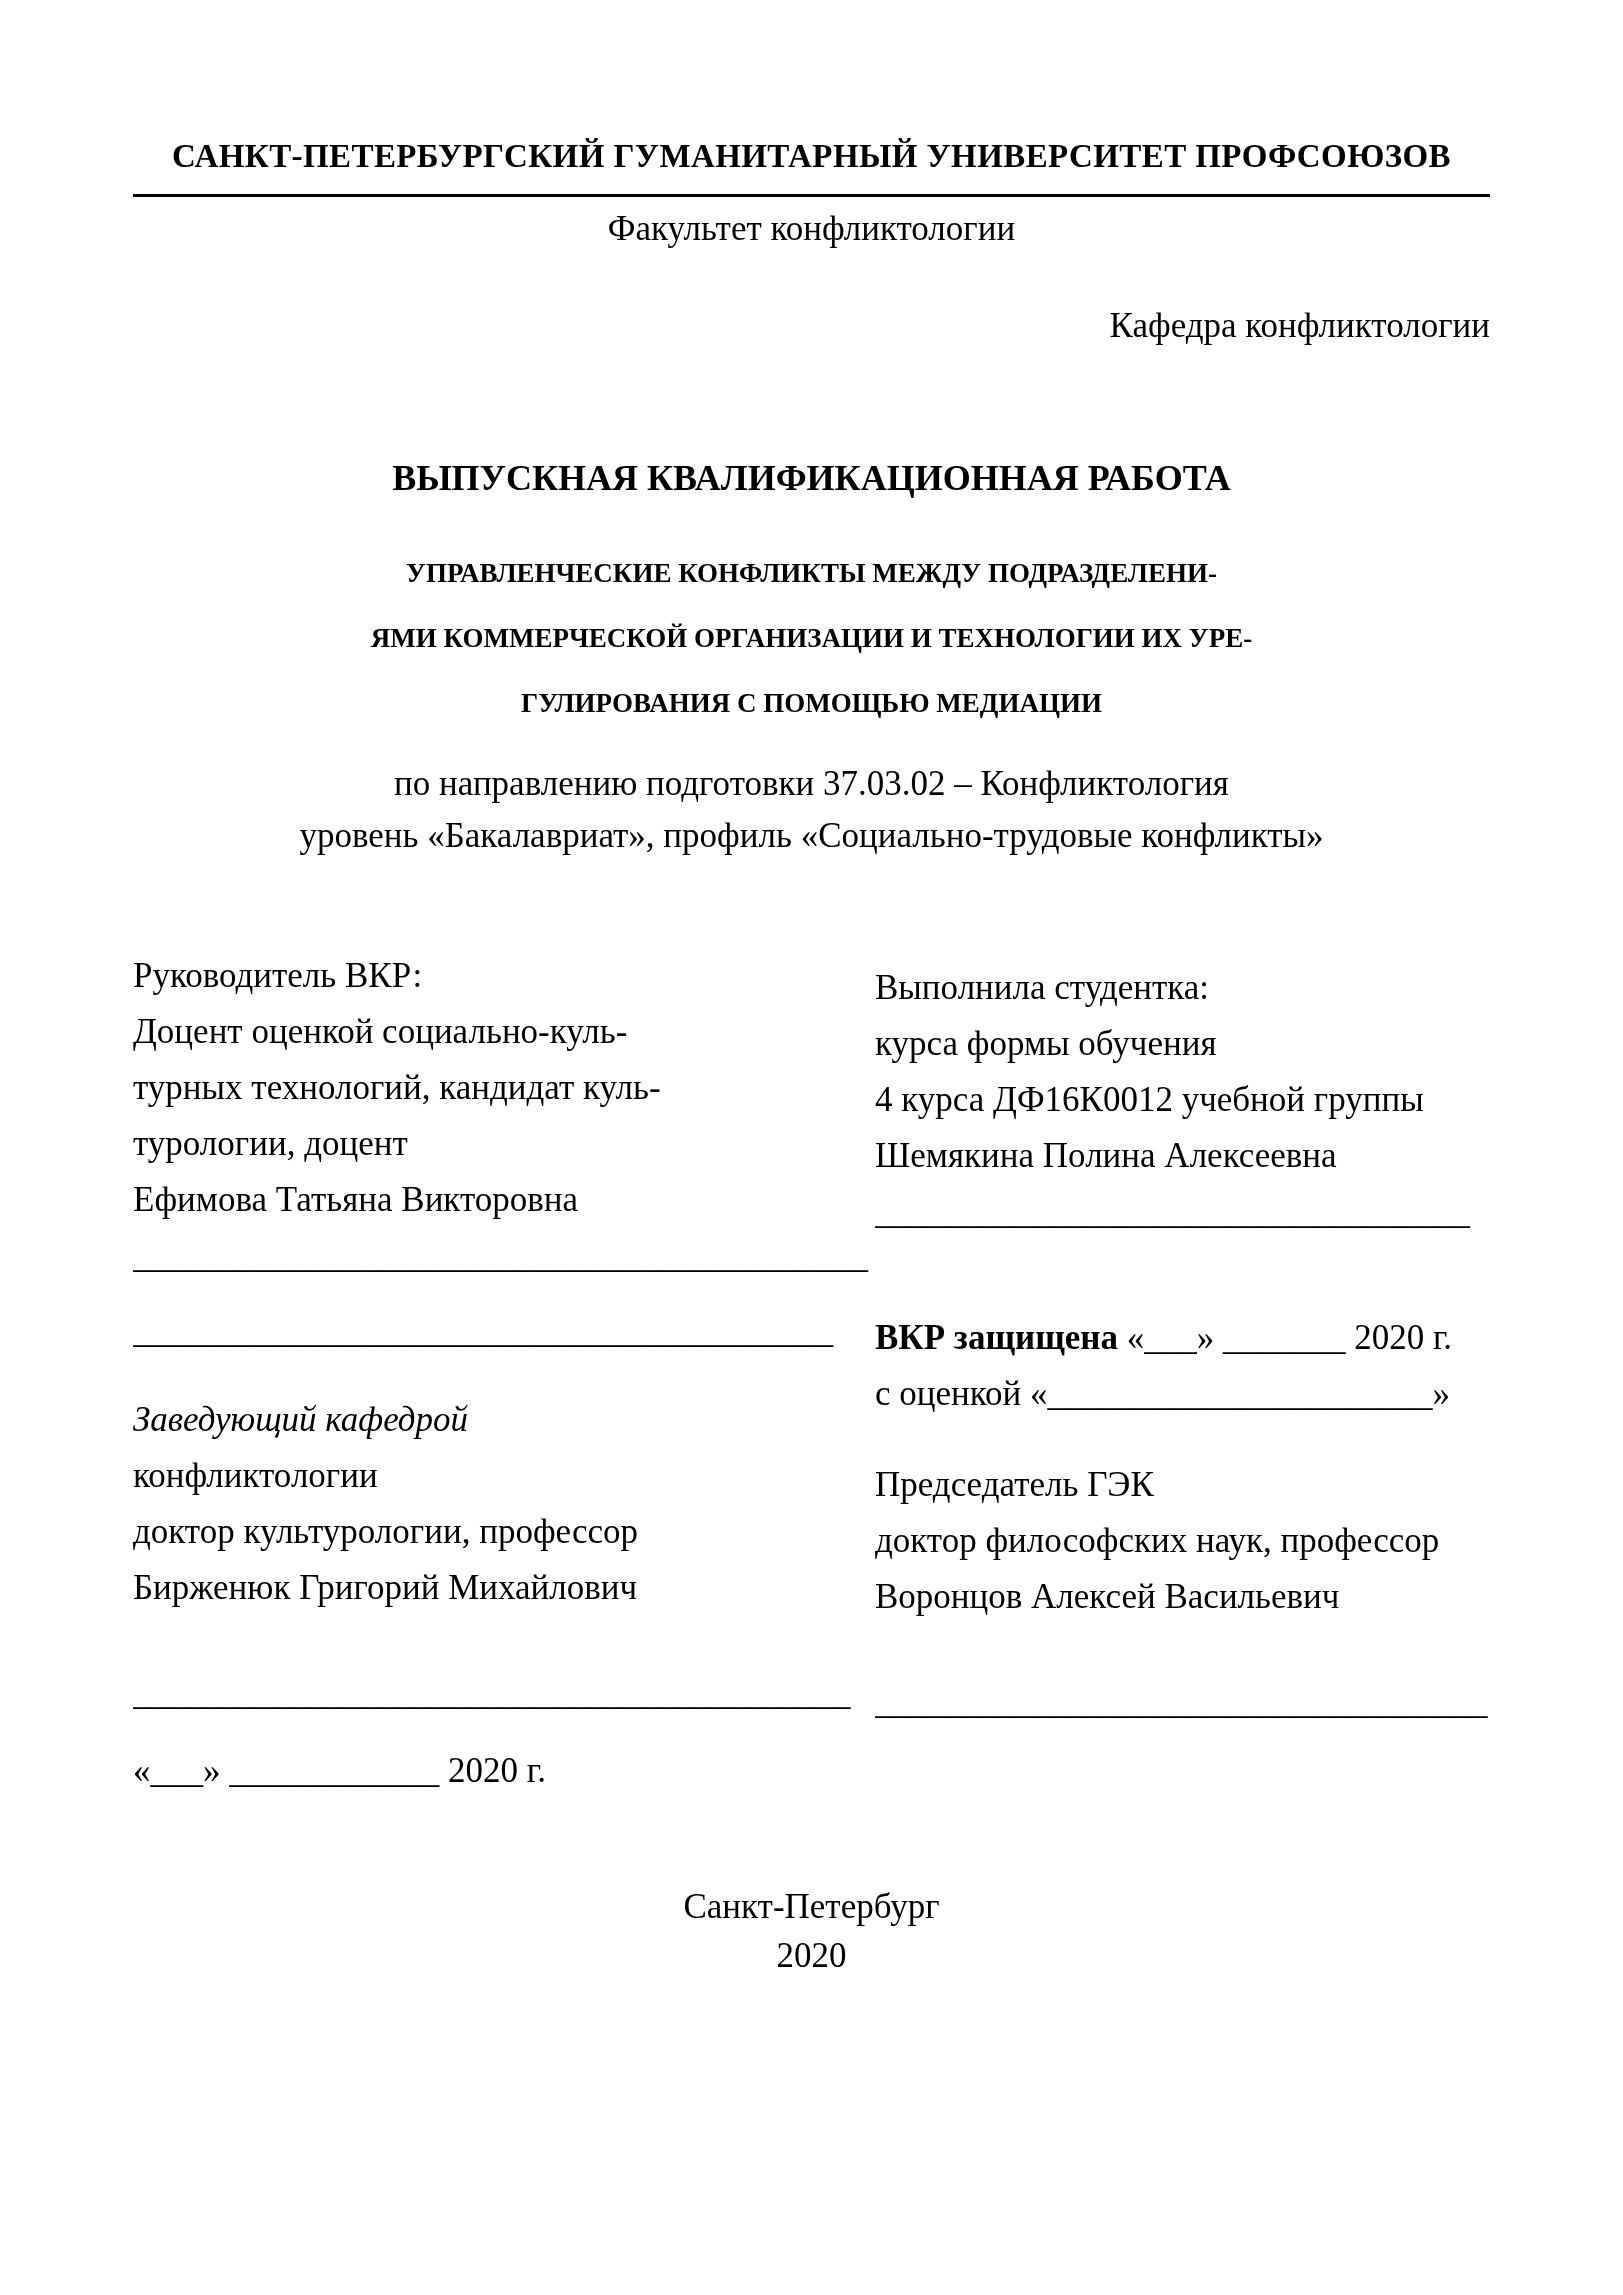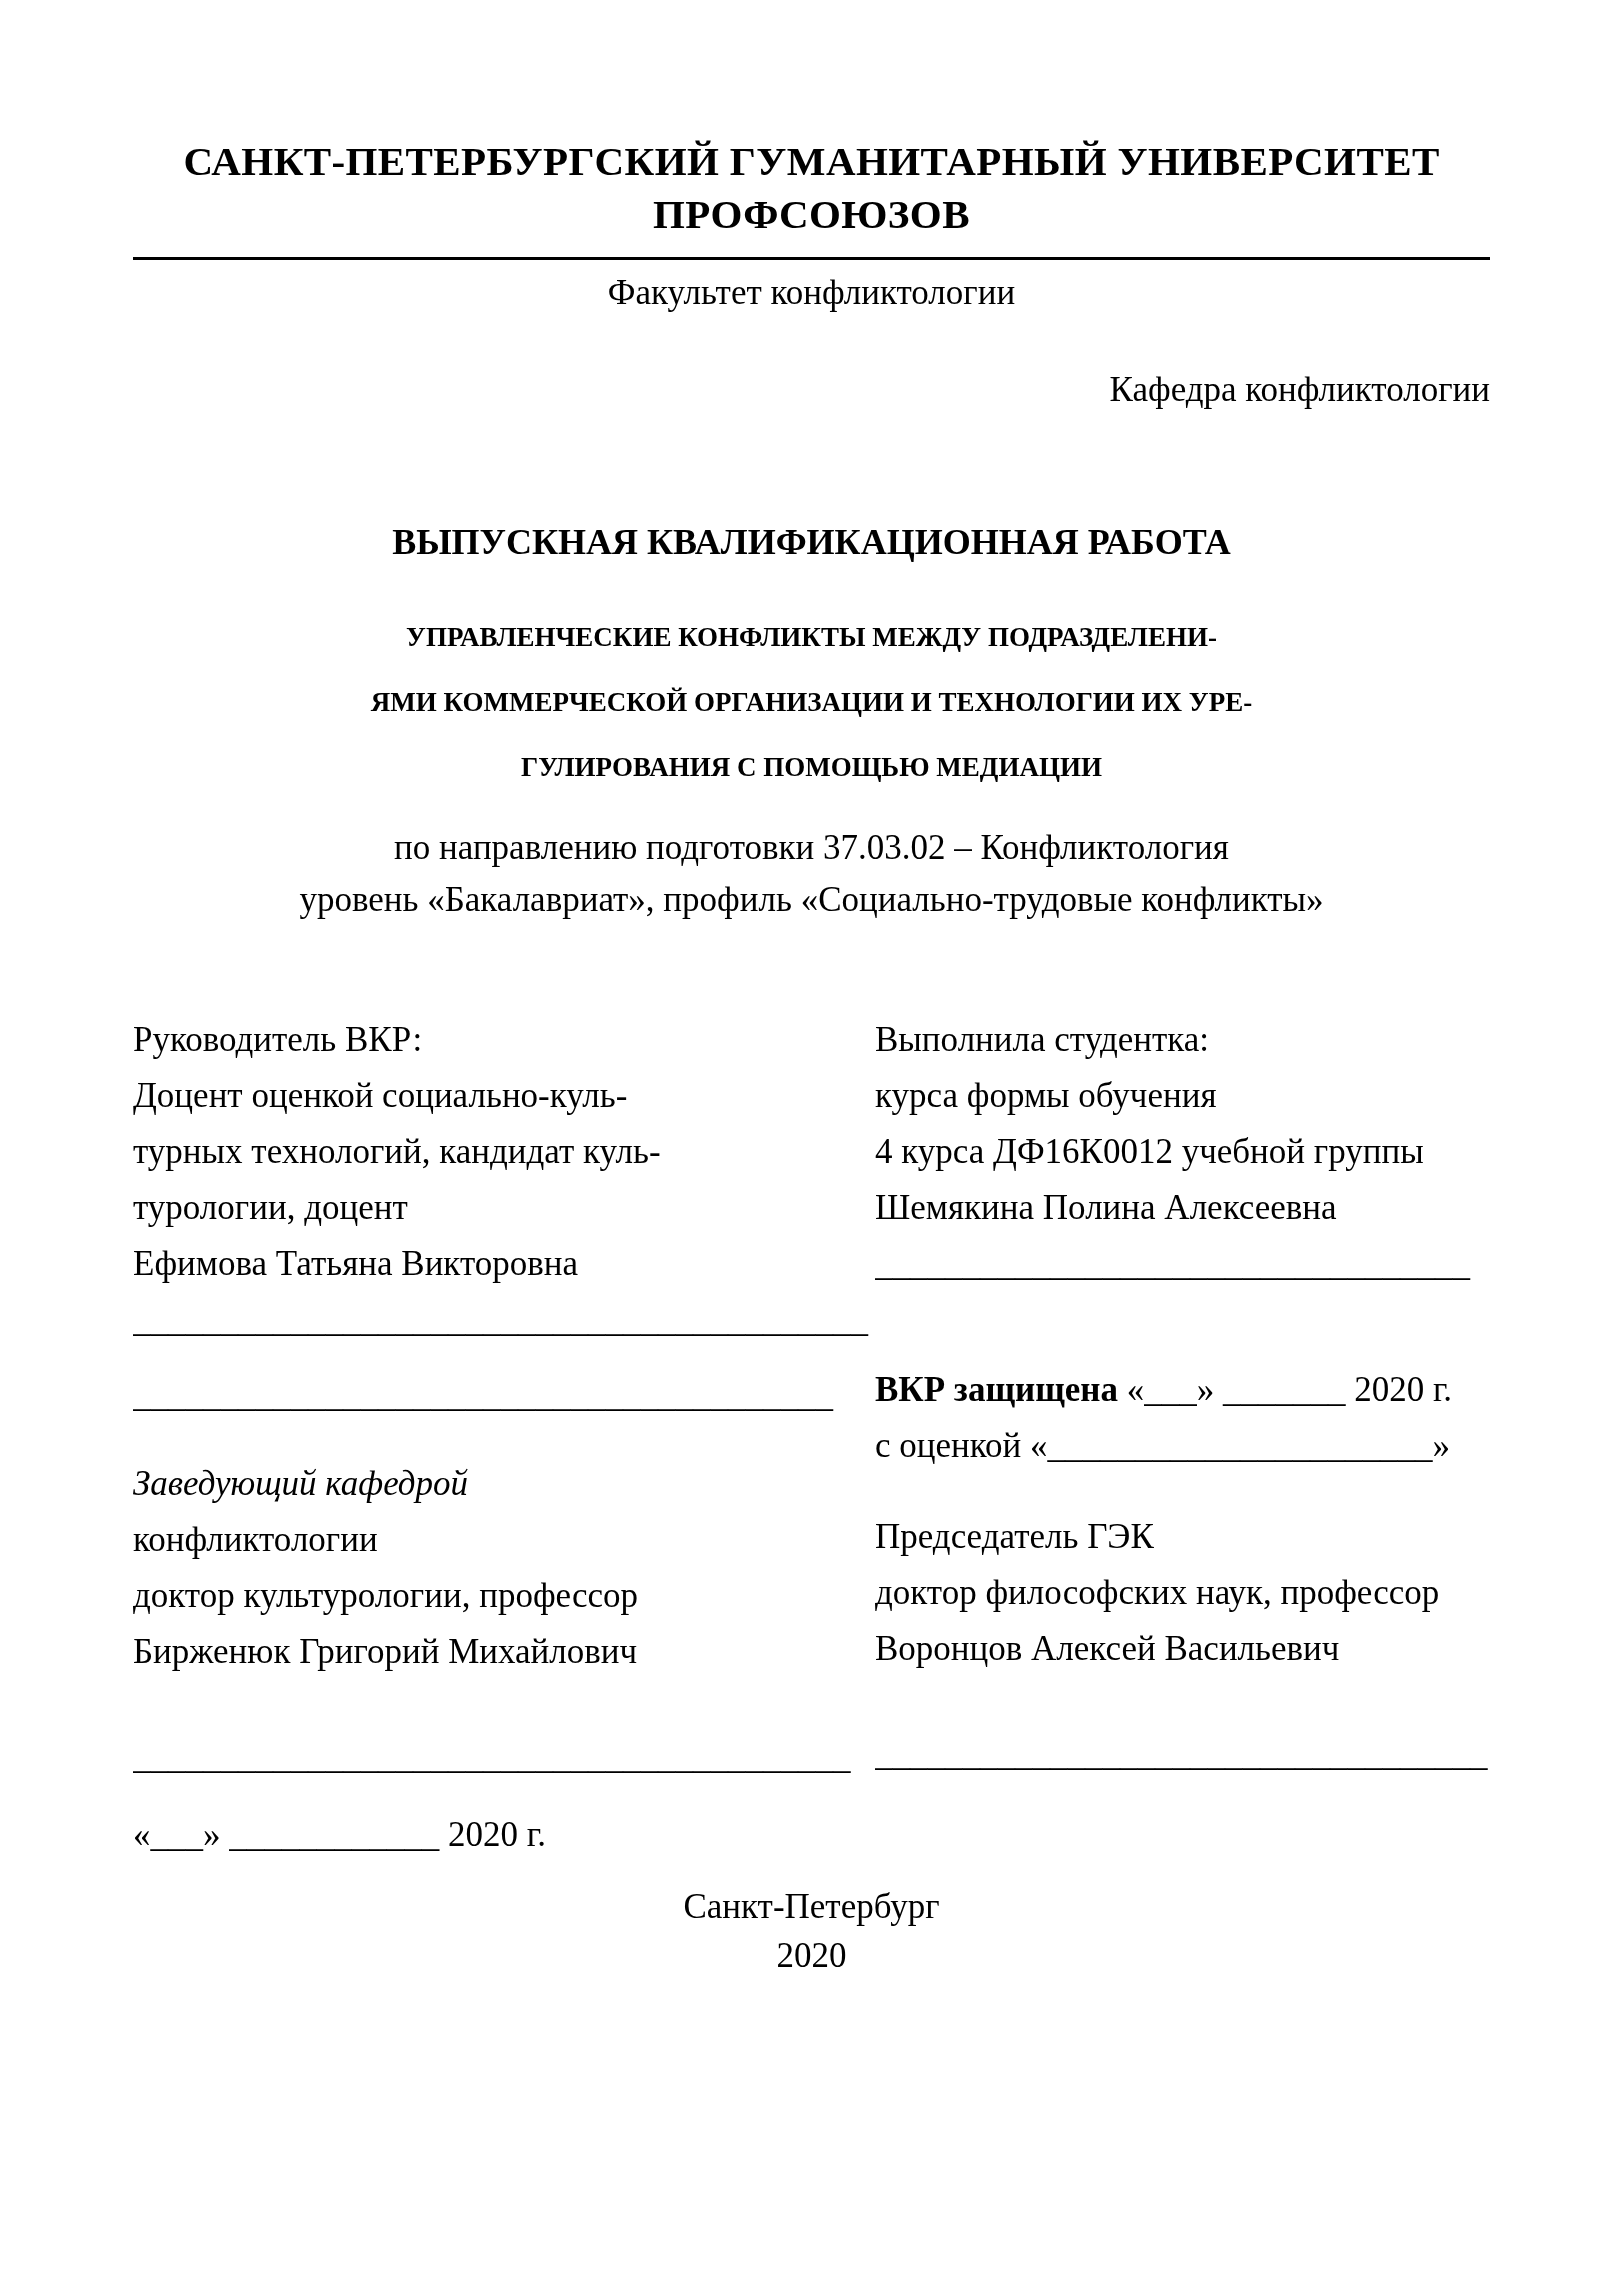--- a/index.html
+++ b/index.html
@@ -21,21 +21,21 @@
   }
   p { margin: 0; }
 
   .univ-header {
     border-bottom: 3.1px solid #000;
     padding-bottom: 15.7px;
   }
   .university {
     text-align: center;
     font-weight: bold;
-    font-size: 41px;
+    font-size: 33px;
     line-height: 1.3;
     letter-spacing: 0.4px;
   }
   .faculty {
     text-align: center;
     margin-top: 7.9px;
     line-height: 1.45;
   }
   .dept {
     text-align: right;
@@ -66,20 +66,21 @@
     margin-top: 86px;
     line-height: 56px;
   }
   .col-left {
     flex: none;
     width: 742px;
   }
   .col-right {
     flex: 1;
     min-width: 0;
+    margin-top: 12px;
   }
   .sig-line { white-space: nowrap; overflow: hidden; }
   .gap-a { margin-top: 19px; }
   .gap-b { margin-top: 33px; font-style: italic; }
   .gap-c { margin-top: 49px; }
   .gap-d { margin-top: 22px; }
   .gap-e { margin-top: 70px; }
   .gap-f { margin-top: 35px; }
   .footer {
     position: absolute;

